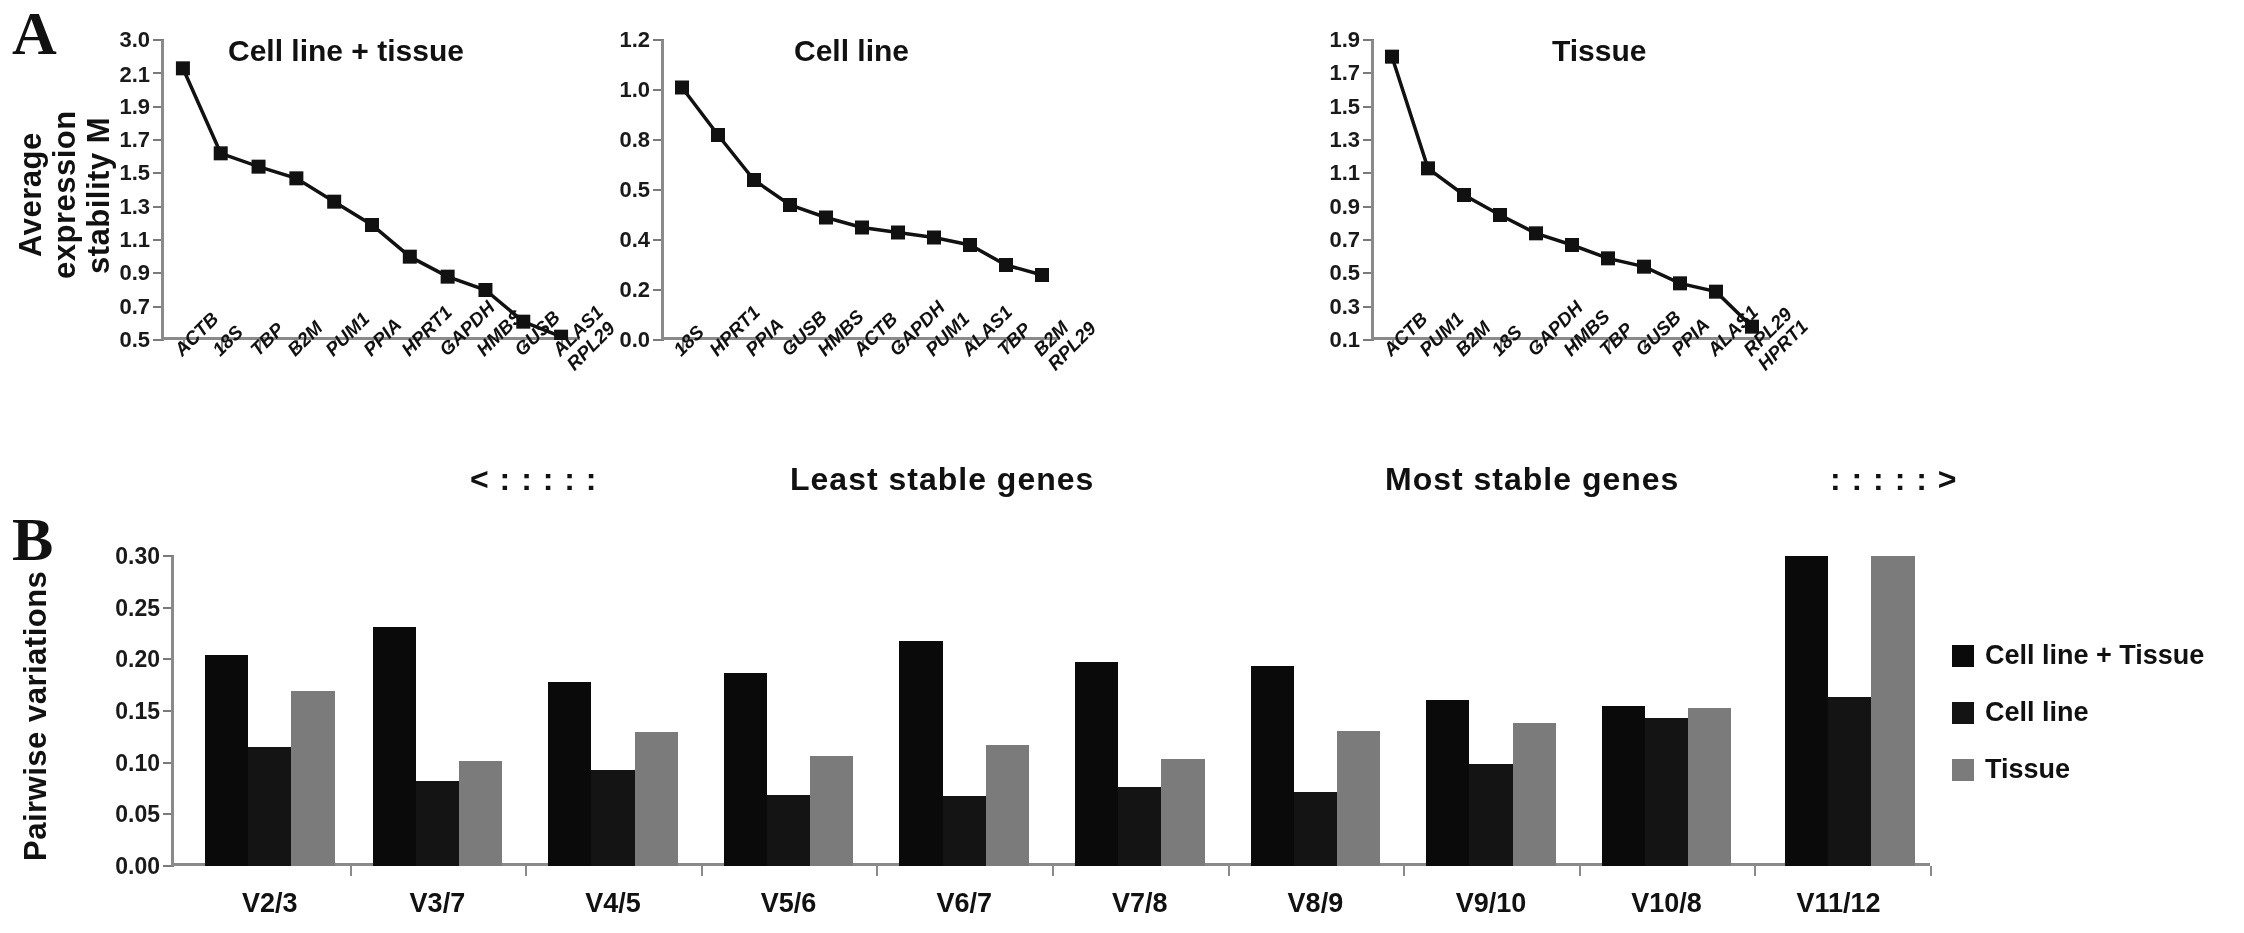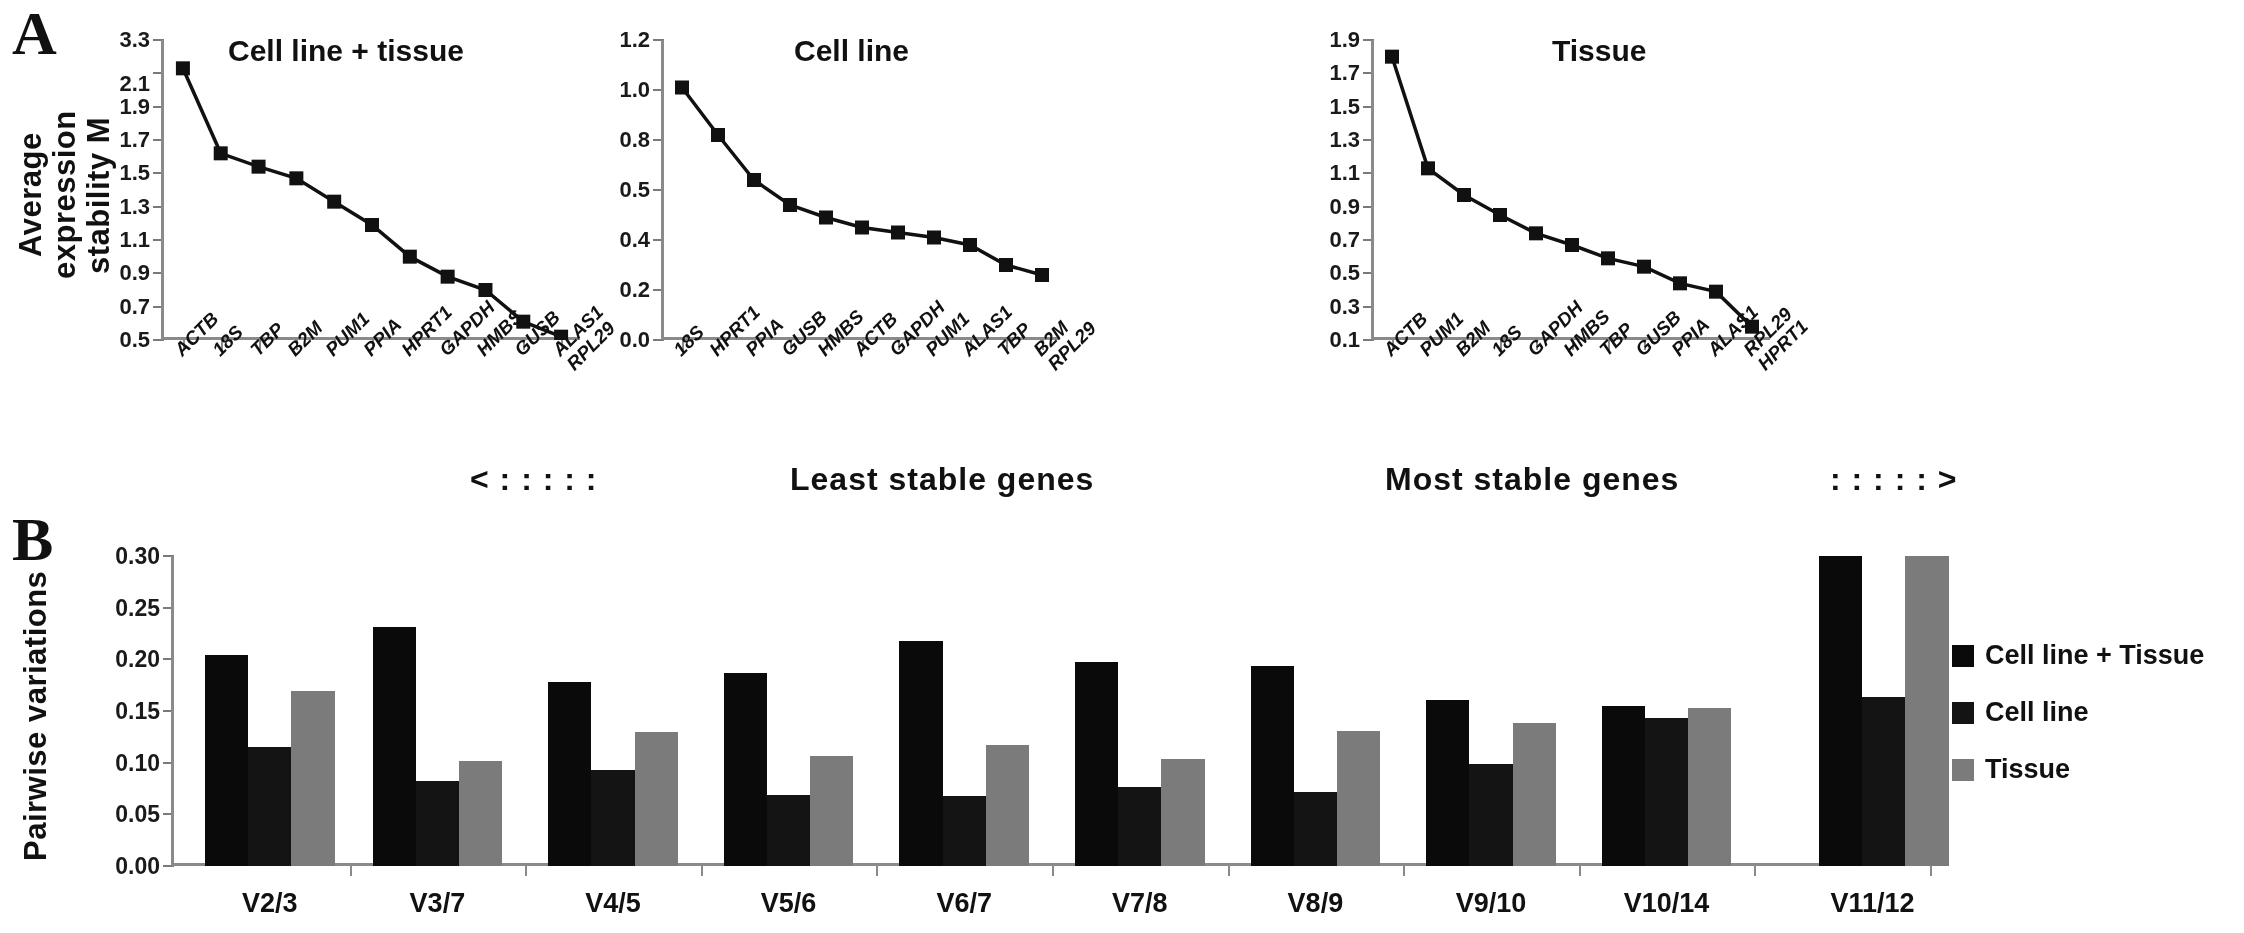--- a/index.html
+++ b/index.html
@@ -83,23 +83,23 @@
         <div class="ytick" style="top: 200px;">1.1</div>
         <div class="ytickmark" style="top: 200px;"></div>
         <div class="ytick" style="top: 166.667px;">1.3</div>
         <div class="ytickmark" style="top: 166.667px;"></div>
         <div class="ytick" style="top: 133.333px;">1.5</div>
         <div class="ytickmark" style="top: 133.333px;"></div>
         <div class="ytick" style="top: 100px;">1.7</div>
         <div class="ytickmark" style="top: 100px;"></div>
         <div class="ytick" style="top: 66.6667px;">1.9</div>
         <div class="ytickmark" style="top: 66.6667px;"></div>
-        <div class="ytick" style="top: 44px;">2.1</div>
+        <div class="ytick" style="top: 35px;">2.1</div>
         <div class="ytickmark" style="top: 33.3333px;"></div>
-        <div class="ytick" style="top: 0px;">3.3</div>
+        <div class="ytick" style="top: 0px;">3.0</div>
         <div class="ytickmark" style="top: 0px;"></div>
         <div class="axis-line-y"></div>
       </div>
       <div class="plotarea" style="width: 416px;">
         <div class="axis-line-x"></div>
         <svg width="416" height="300" style="position: absolute; left: 0px; top: 0px;">
           <polyline points="18.90909090909091,28.333333333333314 56.727272727272734,113.33333333333329 94.54545454545455,126.66666666666666 132.36363636363637,138.33333333333331 170.1818181818182,161.66666666666663 208,185 245.81818181818184,216.66666666666666 283.6363636363637,236.66666666666666 321.4545454545455,250 359.2727272727273,281.6666666666667 397.0909090909091,296.6666666666667" fill="none" stroke="#111" stroke-width="3.5"></polyline>
           <rect x="11.90909090909091" y="21.333333333333314" width="14" height="14" fill="#111"></rect>
           <rect x="49.727272727272734" y="106.33333333333329" width="14" height="14" fill="#111"></rect>
           <rect x="87.54545454545455" y="119.66666666666666" width="14" height="14" fill="#111"></rect>
@@ -420,24 +420,24 @@
           <div class="bar s0" style="left: 0px; width: 43.1976px; height: 166.367px; background: rgb(10, 10, 10);"></div>
           <div class="bar s1" style="left: 43.1976px; width: 43.1976px; height: 102.3px; background: rgb(20, 20, 20);"></div>
           <div class="bar s2" style="left: 86.3952px; width: 43.1976px; height: 142.6px; background: rgb(123, 123, 123);"></div>
           <div class="bgroup-label">V9/10</div>
         </div>
         <div class="xtickmark" style="left: 1580.4px;"></div>
         <div class="bgroup" style="left: 1427.8px; width: 129.593px;">
           <div class="bar s0" style="left: 0px; width: 43.1976px; height: 160.167px; background: rgb(10, 10, 10);"></div>
           <div class="bar s1" style="left: 43.1976px; width: 43.1976px; height: 147.767px; background: rgb(20, 20, 20);"></div>
           <div class="bar s2" style="left: 86.3952px; width: 43.1976px; height: 158.1px; background: rgb(123, 123, 123);"></div>
-          <div class="bgroup-label">V10/14</div>
+          <div class="bgroup-label">V10/8</div>
         </div>
         <div class="xtickmark" style="left: 1756px;"></div>
-        <div class="bgroup" style="left: 1645px; width: 107px;">
+        <div class="bgroup" style="left: 1611px; width: 107px;">
           <div class="bar s0" style="left: 0px; width: 43.1976px; height: 310px; background: rgb(10, 10, 10);"></div>
           <div class="bar s1" style="left: 43.1976px; width: 43.1976px; height: 169.467px; background: rgb(20, 20, 20);"></div>
           <div class="bar s2" style="left: 86.3952px; width: 43.1976px; height: 310px; background: rgb(123, 123, 123);"></div>
           <div class="bgroup-label">V11/12</div>
         </div>
       </div>
     </div>
 
   <div id="legendB">
       <div class="legend-row">

